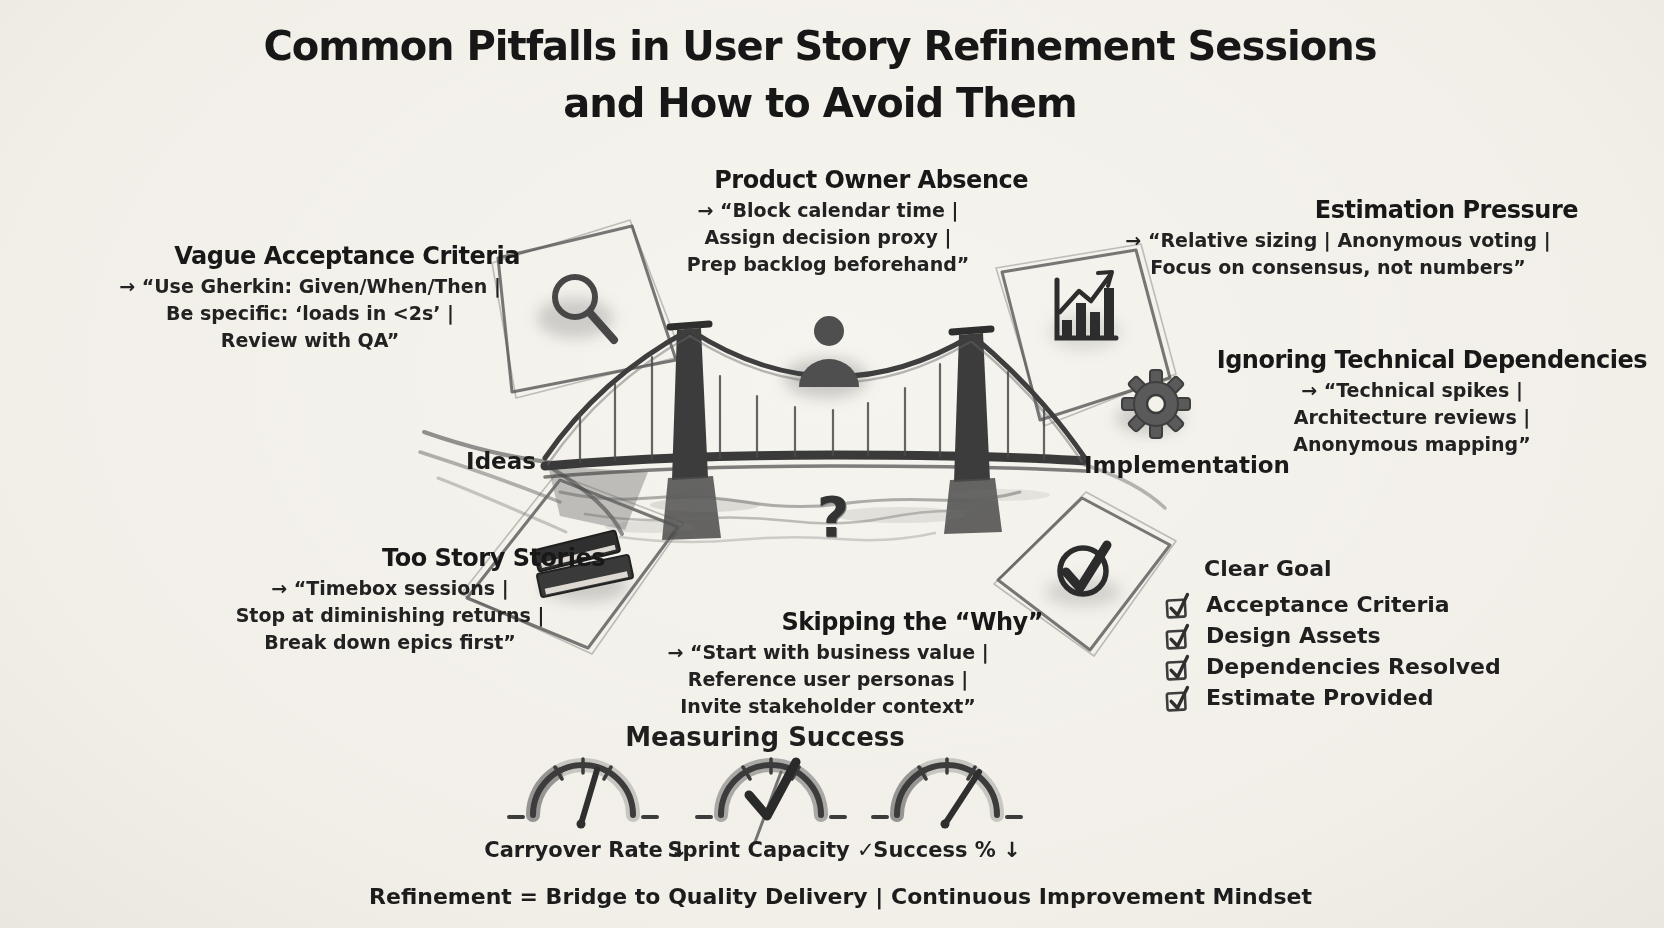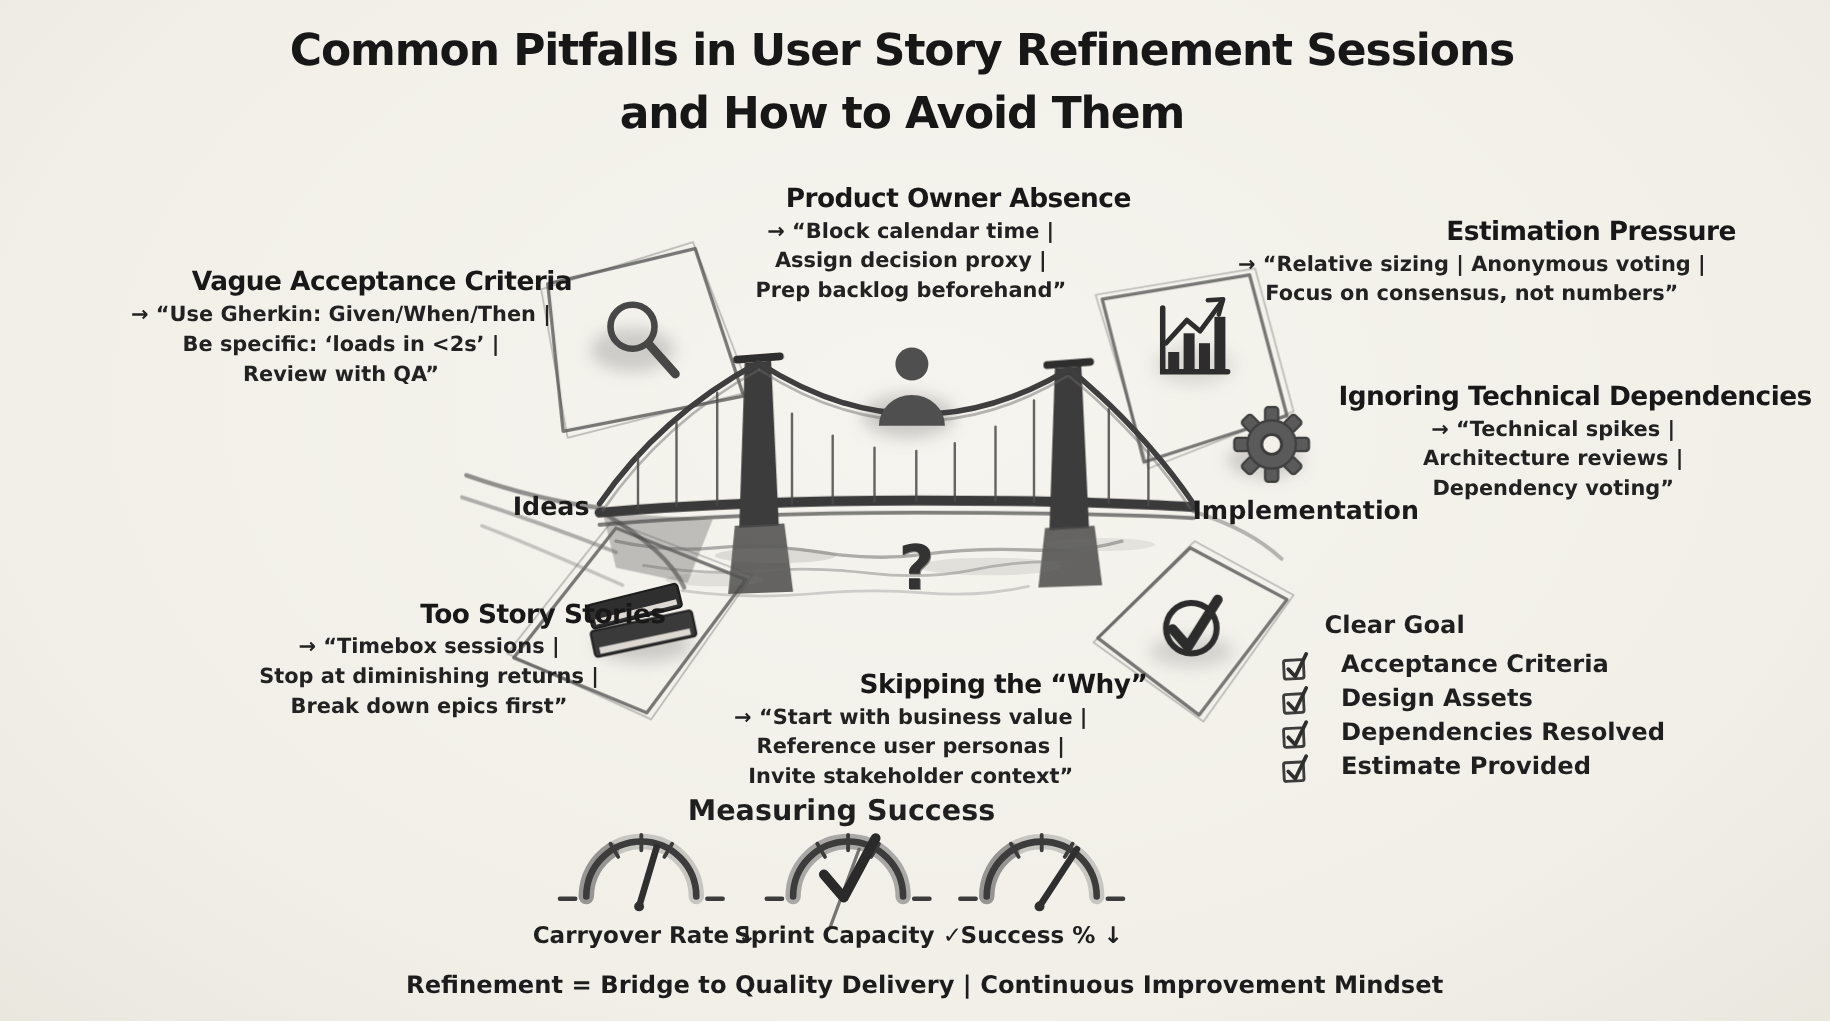--- a/index.html
+++ b/index.html
@@ -26,21 +26,21 @@
   .b-why{left:828px;top:608px;width:430px;}
   .label{position:absolute;transform:translateX(-50%);font-size:23px;font-weight:700;color:#1b1b1b;}
   .ideas{left:501px;top:448px;}
   .impl{left:1187px;top:452px;}
   .qmark{
     position:absolute;left:833px;top:484px;transform:translateX(-50%);
     font-size:56px;font-weight:700;color:#333;text-shadow:1px 1px 0 #888;
   }
   .checklist{position:absolute;left:1164px;top:556px;}
   .cl-title{font-size:22px;font-weight:700;margin:0 0 8px 40px;}
-  .cl-row{display:flex;align-items:center;gap:29px;height:31px;font-size:22px;font-weight:700;}
+  .cl-row{display:flex;align-items:center;gap:16px;height:31px;font-size:22px;font-weight:700;}
   .cb{width:26px;height:28px;transform:rotate(-3deg);flex:0 0 auto;}
   .cb rect{fill:none;stroke:#3d3d3d;stroke-width:2.6;}
   .cb path{fill:none;stroke:#2e2e2e;stroke-width:3.4;stroke-linecap:round;stroke-linejoin:round;}
   .measuring{position:absolute;left:765px;top:722px;transform:translateX(-50%);font-size:26px;font-weight:700;}
   .glabel{position:absolute;top:838px;transform:translateX(-50%);font-size:21px;font-weight:700;}
   .g1{left:586px;} .g2{left:771px;} .g3{left:947px;}
   .footer{position:absolute;left:812px;top:884px;transform:translateX(-50%);width:1000px;text-align:right;font-size:22px;font-weight:700;color:#1c1c1c;}
 </style>
 </head>
 <body>
@@ -218,21 +218,21 @@
   <section class="block b-est">
     <h2 class="bt">Estimation Pressure</h2>
     <p class="ba">→ “Relative sizing | Anonymous voting |
 Focus on consensus, not numbers”</p>
   </section>
 
   <section class="block b-dep">
     <h2 class="bt">Ignoring Technical Dependencies</h2>
     <p class="ba">→ “Technical spikes |
 Architecture reviews |
-Dependency voting”</p>
+Anonymous mapping”</p>
   </section>
 
   <section class="block b-many">
     <h2 class="bt">Too Story Stories</h2>
     <p class="ba">→ “Timebox sessions |
 Stop at diminishing returns |
 Break down epics first”</p>
   </section>
 
   <section class="block b-why">

